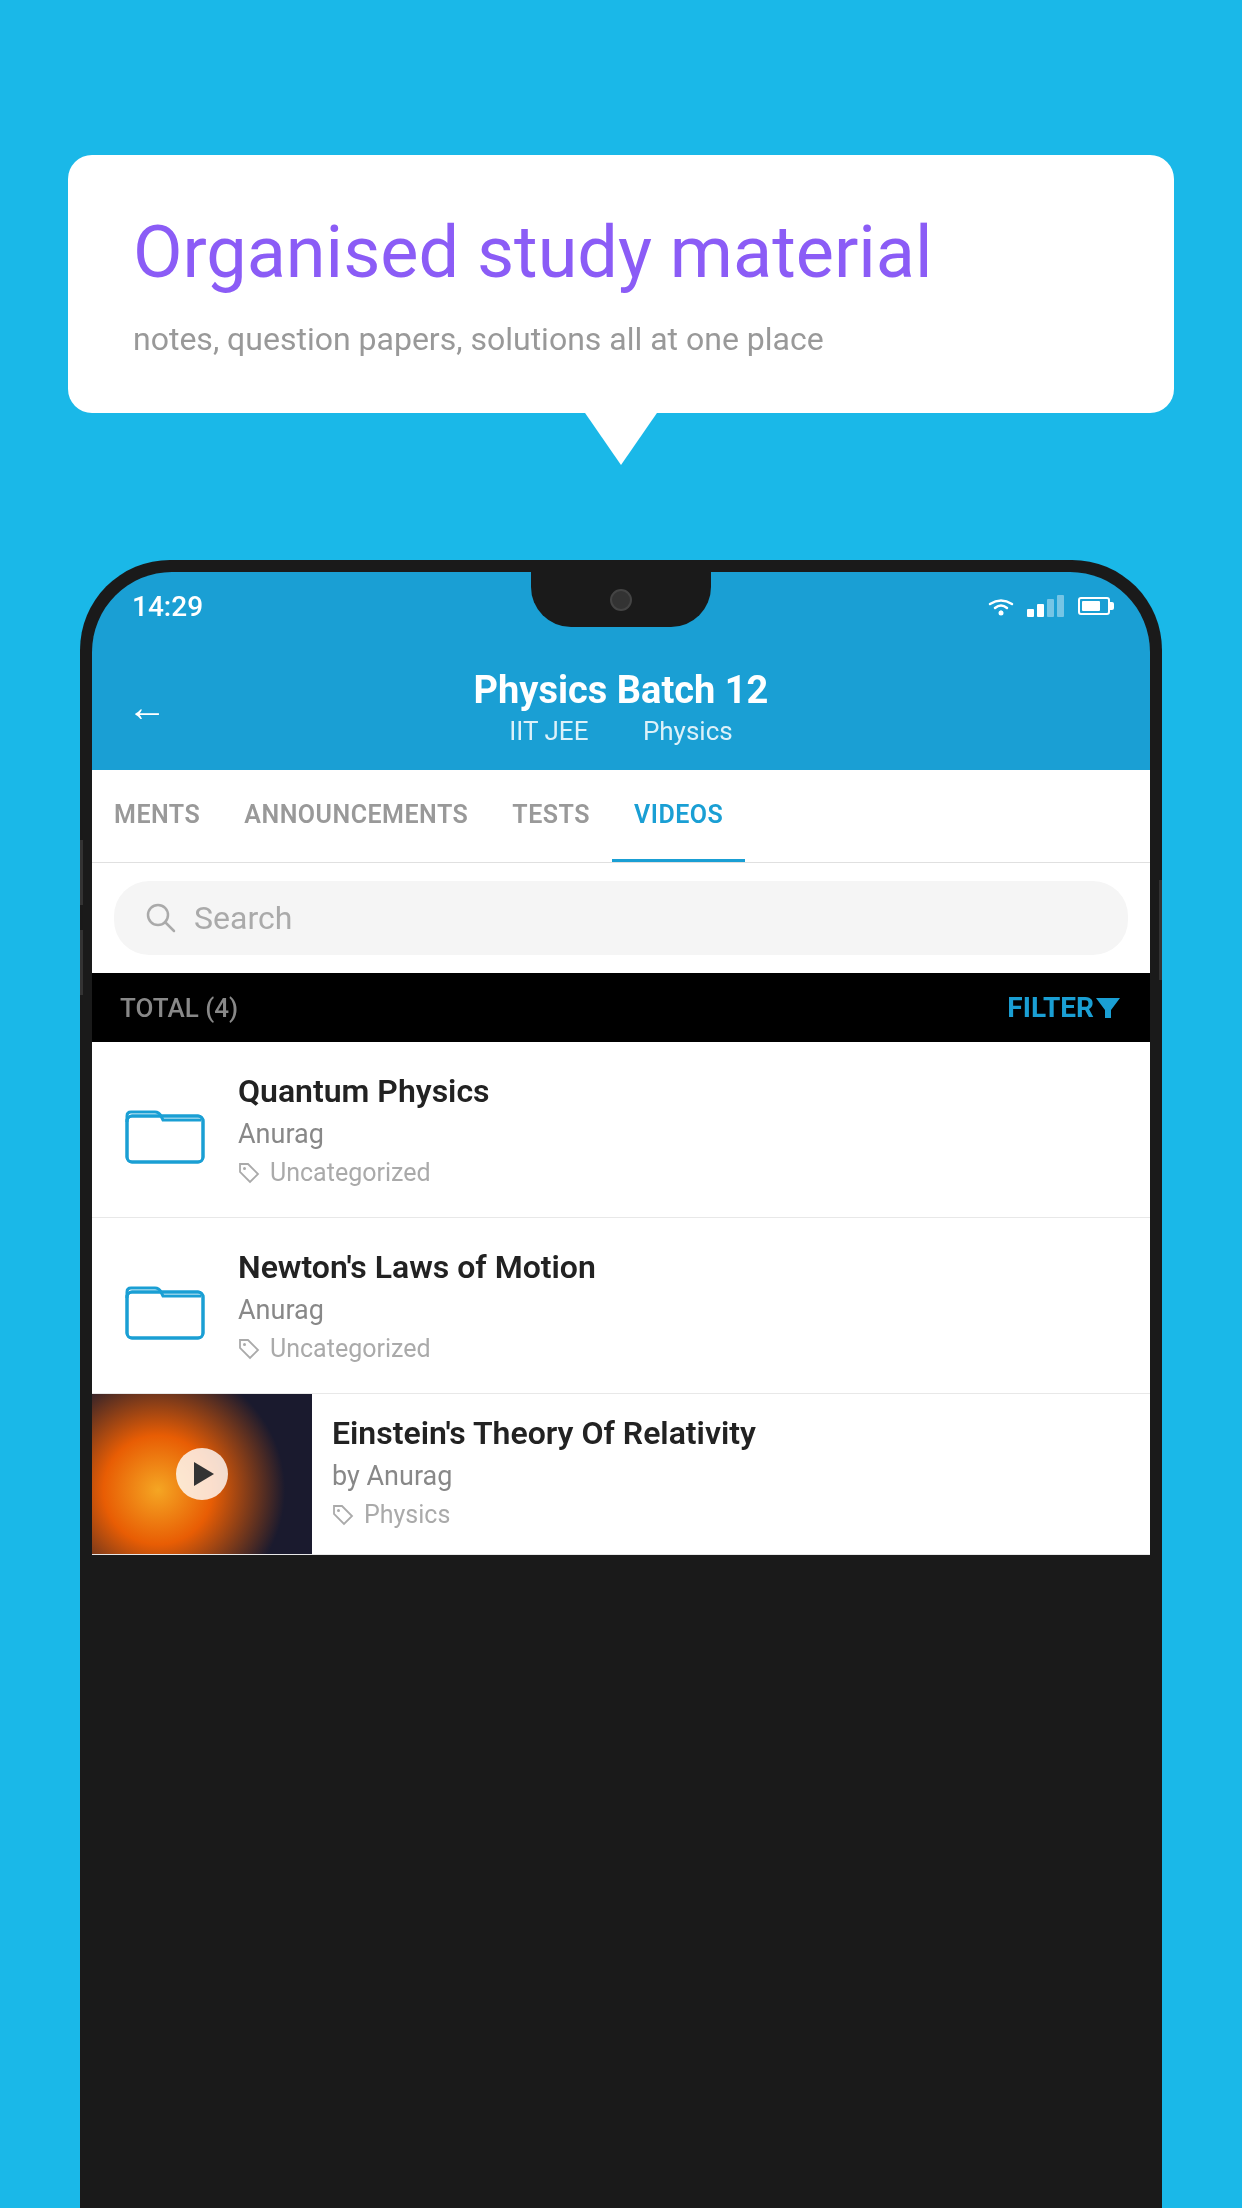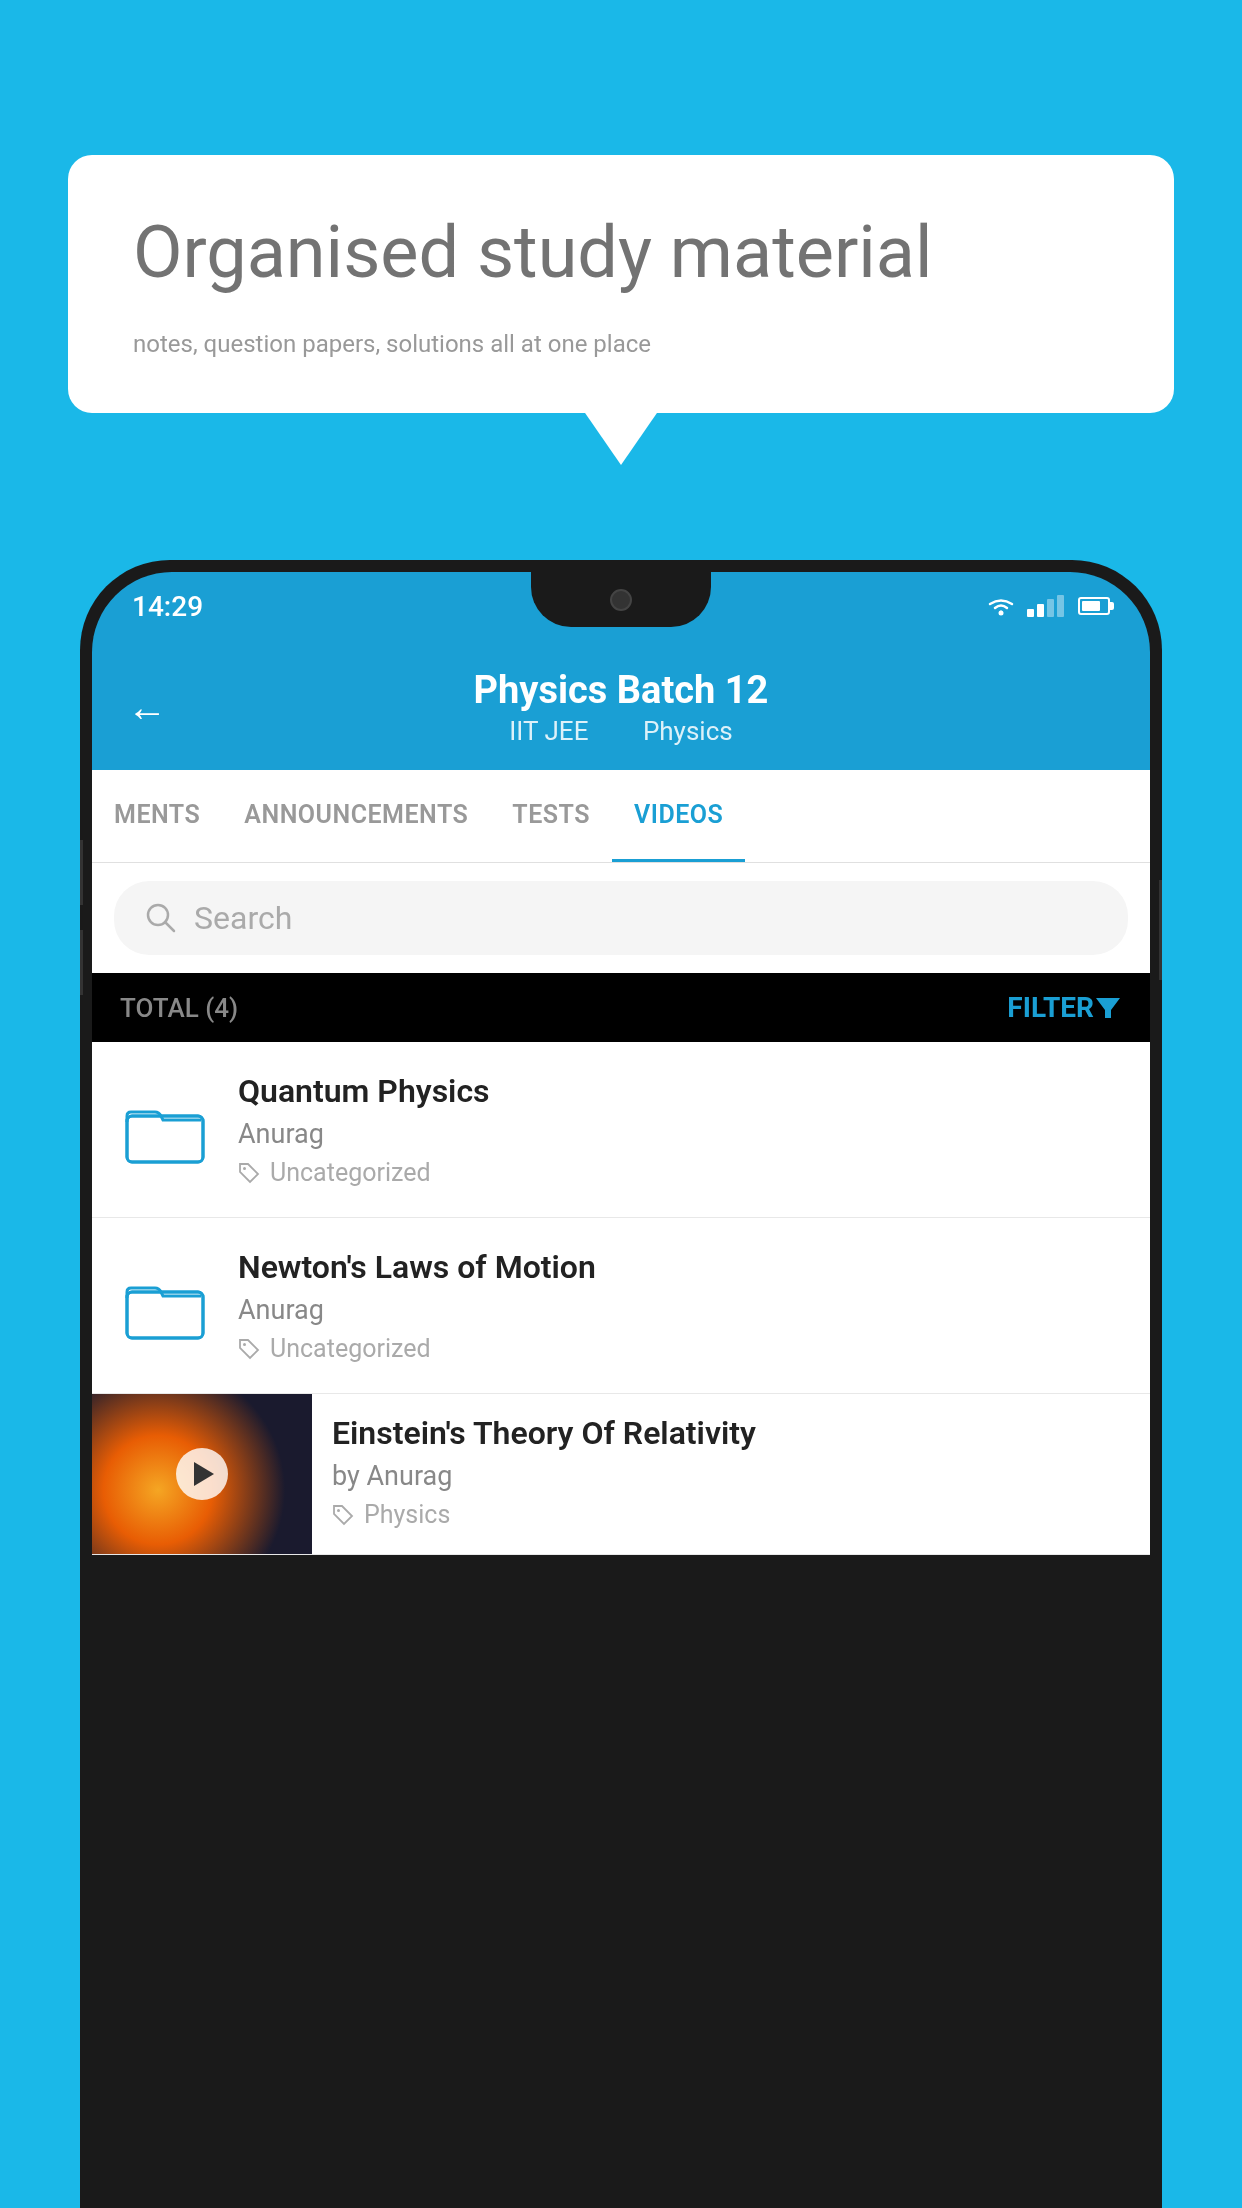--- a/index.html
+++ b/index.html
@@ -35,30 +35,30 @@
       left: 50%;
       transform: translateX(-50%);
       width: 0;
       height: 0;
       border-left: 38px solid transparent;
       border-right: 38px solid transparent;
       border-top: 55px solid white;
     }
 
     .speech-bubble h1 {
-      color: #737373;
+      color: #8b5cf6;
       font-size: 72px;
       font-weight: 400;
       line-height: 1.2;
-      margin-bottom: 34px;
+      margin-bottom: 24px;
     }
 
     .speech-bubble p {
       color: #999;
-      font-size: 24px;
+      font-size: 32px;
       font-weight: 400;
     }
 
     
     .phone-frame {
       position: absolute;
       top: 560px;
       left: 80px;
       right: 80px;
       bottom: 0;

